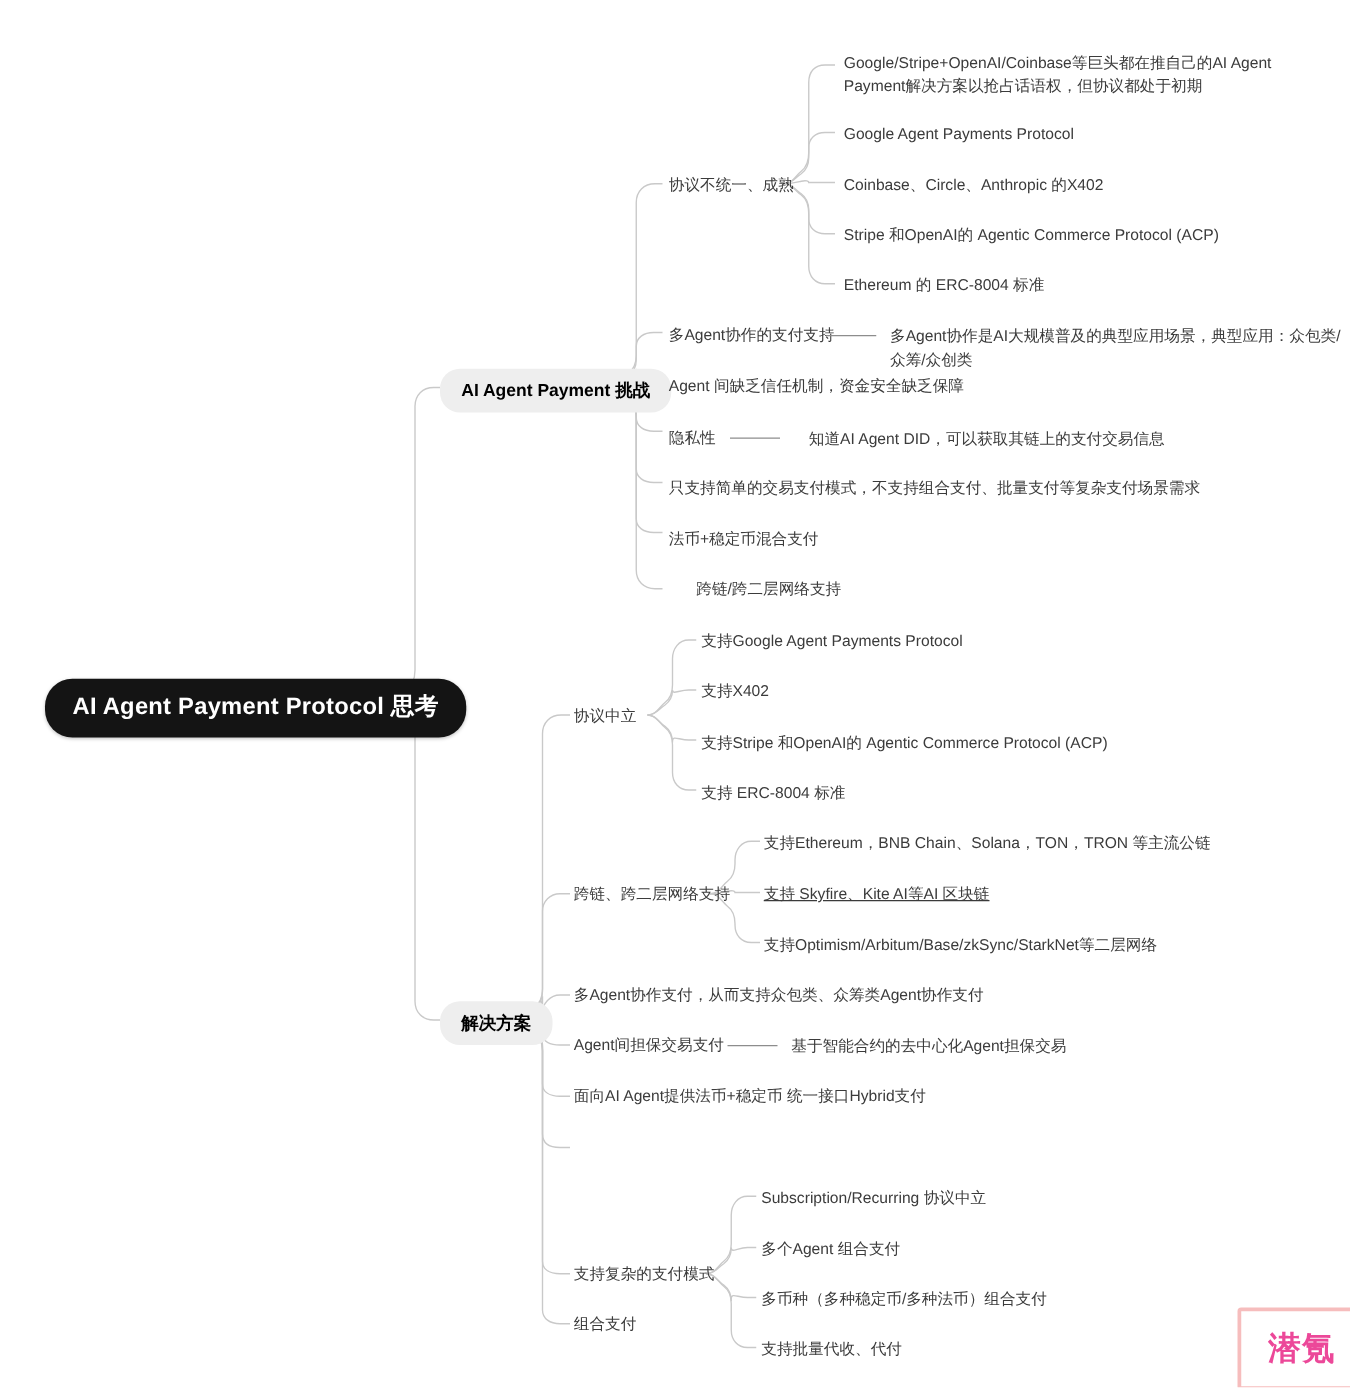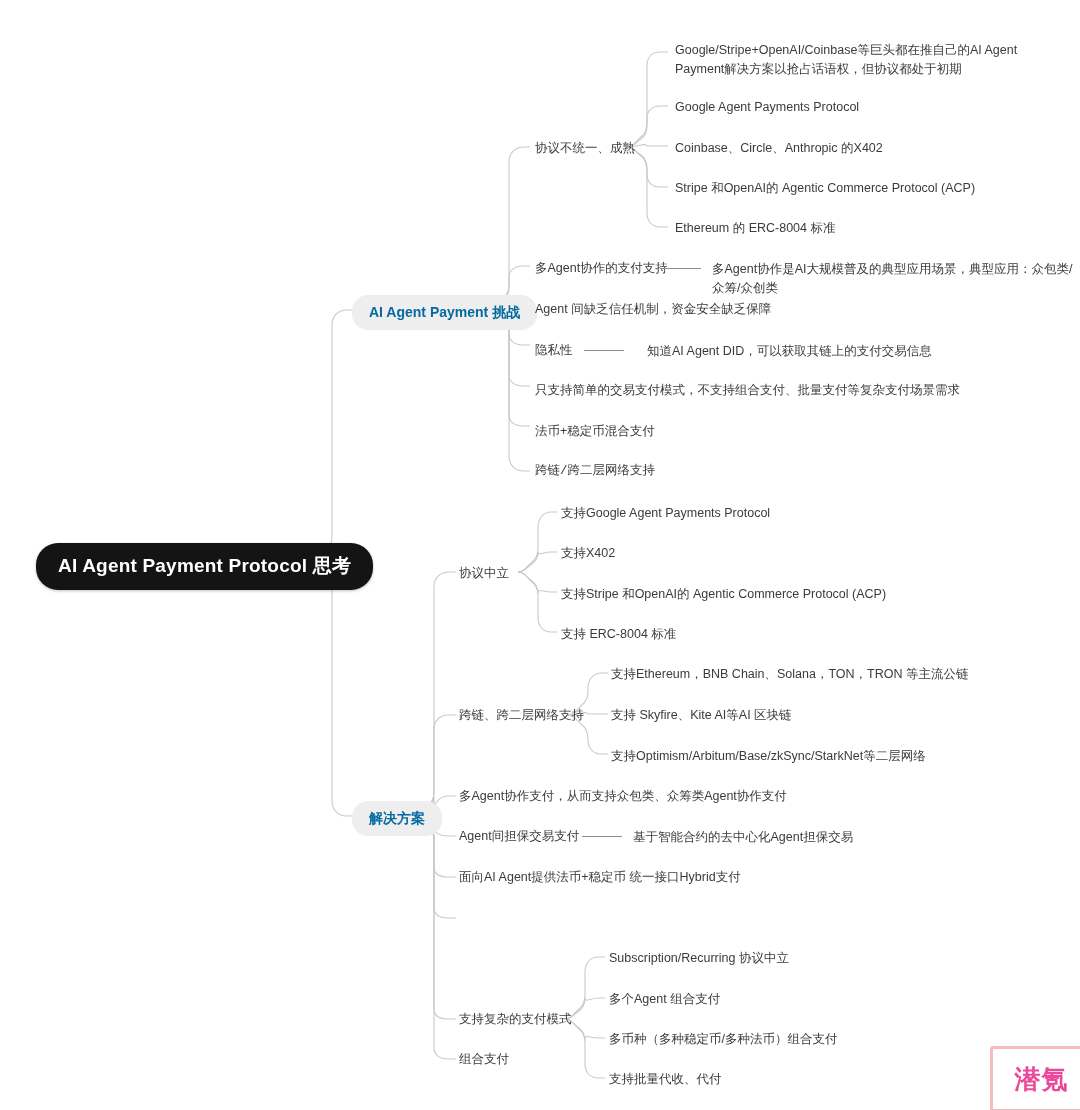--- a/index.html
+++ b/index.html
@@ -36,21 +36,21 @@
     font-weight: bold;
     border-radius: 22px;
     padding: 12px 22px;
     letter-spacing: 0.2px;
     box-shadow: 0 1px 3px rgba(0,0,0,0.25);
     line-height: 1.2;
   }
   
   .branch {
     background: #eeeeee;
-    color: #0369a1;
+    color: #000000;
     font-size: 14px;
     font-weight: bold;
     border-radius: 16px;
     padding: 9px 17px;
     line-height: 1.2;
   }
   
   .group {
     color: #3b3b3b;
     font-size: 12.5px;
@@ -158,33 +158,33 @@
   <div class="node group" style="left:535px; top:301px;">Agent 间缺乏信任机制，资金安全缺乏保障</div>
 
   <div class="node group" style="left:535px; top:342px;">隐私性</div>
   <div class="dash" style="left:584px; top:350px; width:40px;"></div>
   <div class="node group" style="left:535px; top:382px;">只支持简单的交易支付模式，不支持组合支付、批量支付等复杂支付场景需求</div>
 
   <div class="node leaf" style="left:647px; top:342px;">知道AI Agent DID，可以获取其链上的支付交易信息</div>
 
   <div class="node group" style="left:535px; top:423px;">法币+稳定币混合支付</div>
 
-  <div class="node group" style="left:535px; top:463px;font-family:Liberation Mono, monospace;">跨链/跨二层网络支持</div>
+  <div class="node group" style="left:557px; top:463px;">跨链/跨二层网络支持</div>
 
   <div class="node branch" style="left:352px; top:801px;">解决方案</div>
 
   <div class="node group" style="left:459px; top:565px;">协议中立</div>
   <div class="node leaf" style="left:561px; top:504px;">支持Google Agent Payments Protocol</div>
   <div class="node leaf" style="left:561px; top:544px;">支持X402</div>
   <div class="node leaf" style="left:561px; top:585px;">支持Stripe 和OpenAI的 Agentic Commerce Protocol (ACP)</div>
   <div class="node leaf" style="left:561px; top:625px;">支持 ERC-8004 标准</div>
 
   <div class="node group" style="left:459px; top:707px;">跨链、跨二层网络支持</div>
   <div class="node leaf" style="left:611px; top:665px;">支持Ethereum，BNB Chain、Solana，TON，TRON 等主流公链</div>
-  <div class="node leaf" style="left:611px; top:706px;">支持 Skyfire、Kite AI等AI 区块链</div>
+  <div class="node leaf" style="left:611px; top:706px;text-decoration:underline;">支持 Skyfire、Kite AI等AI 区块链</div>
   <div class="node group" style="left:459px; top:788px;">多Agent协作支付，从而支持众包类、众筹类Agent协作支付</div>
 
   <div class="node leaf" style="left:611px; top:747px;">支持Optimism/Arbitum/Base/zkSync/StarkNet等二层网络</div>
 
   <div class="node group" style="left:459px; top:828px;">Agent间担保交易支付</div>
   <div class="dash" style="left:582px; top:836px; width:40px;"></div>
   <div class="node leaf" style="left:633px; top:828px;">基于智能合约的去中心化Agent担保交易</div>
 
   <div class="node group" style="left:459px; top:869px;">面向AI Agent提供法币+稳定币 统一接口Hybrid支付</div>
 

